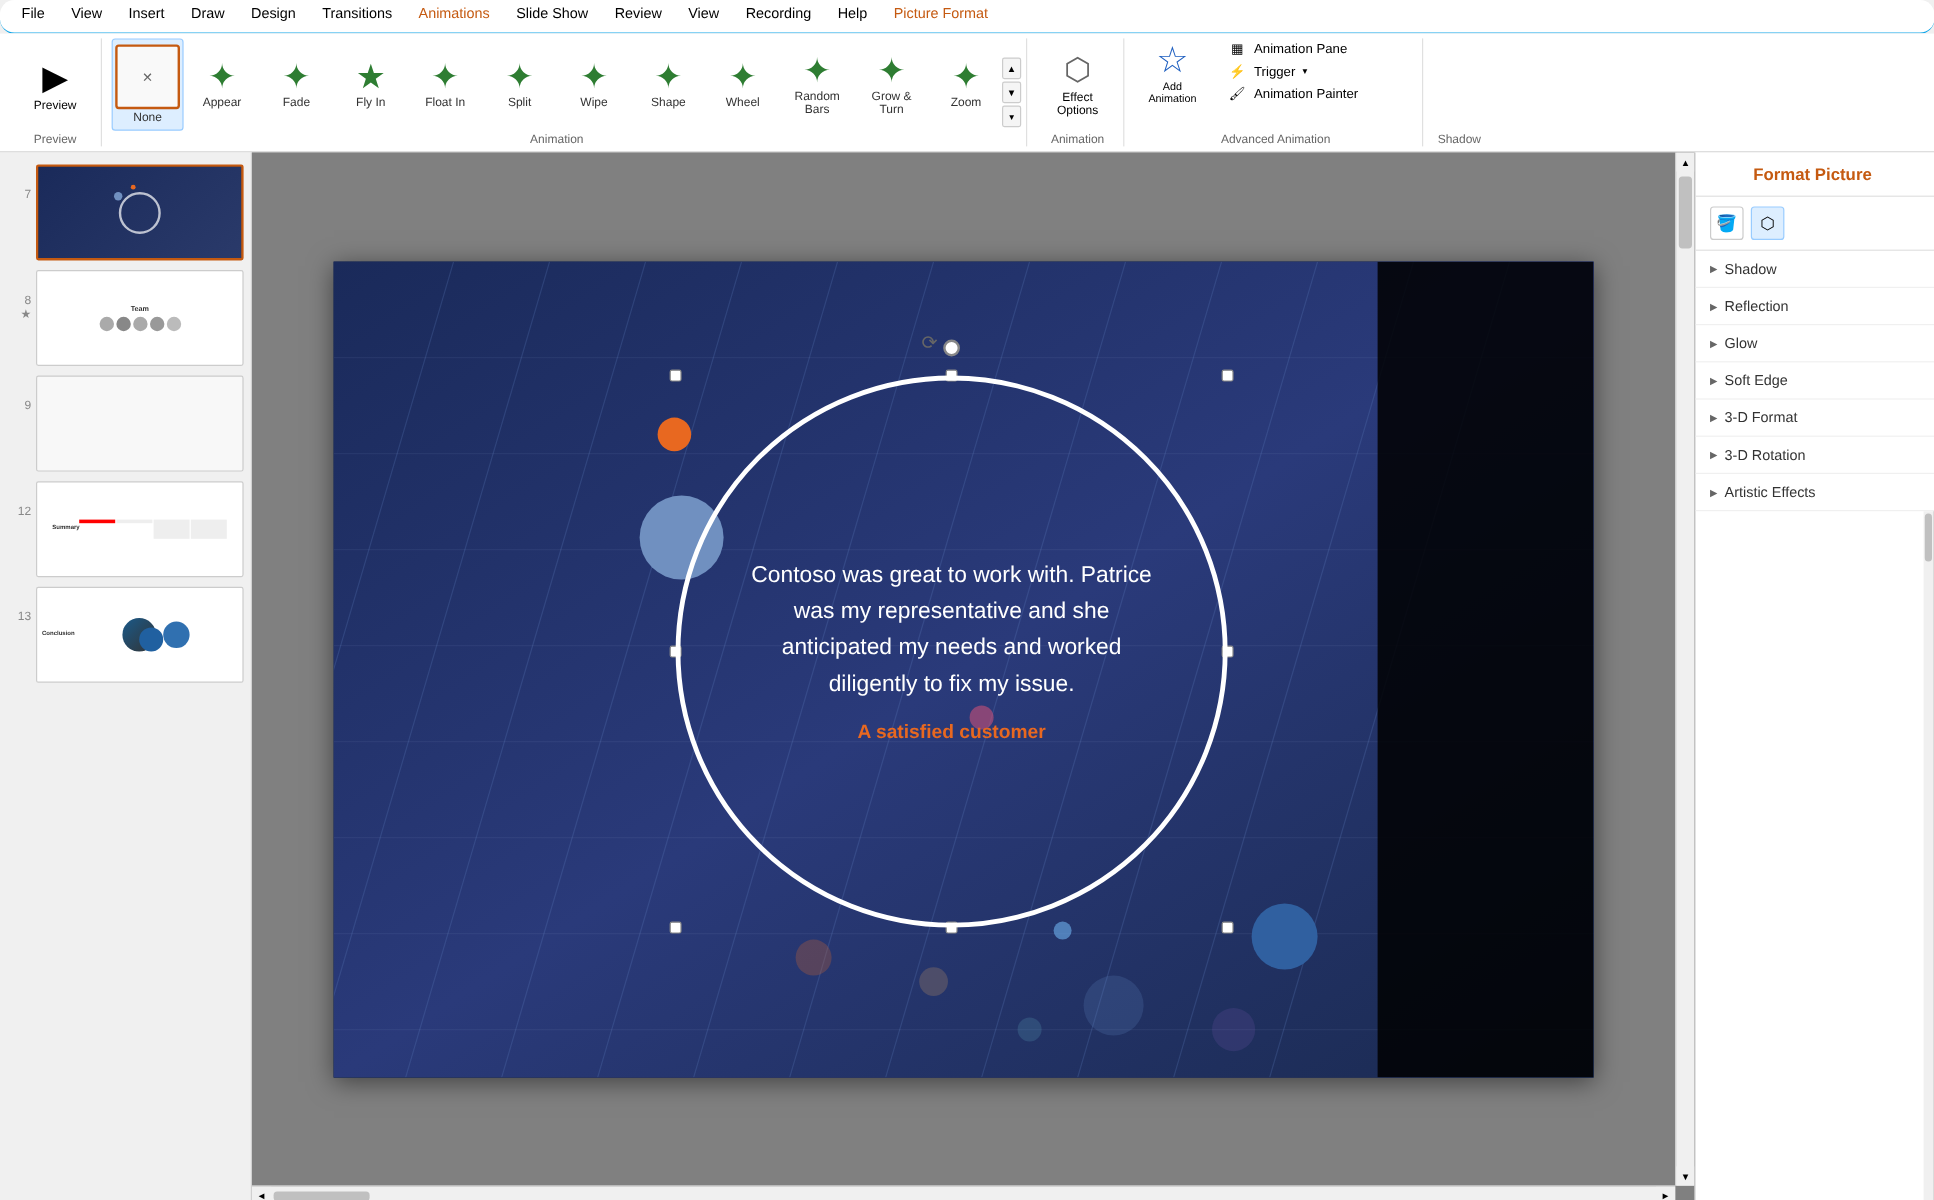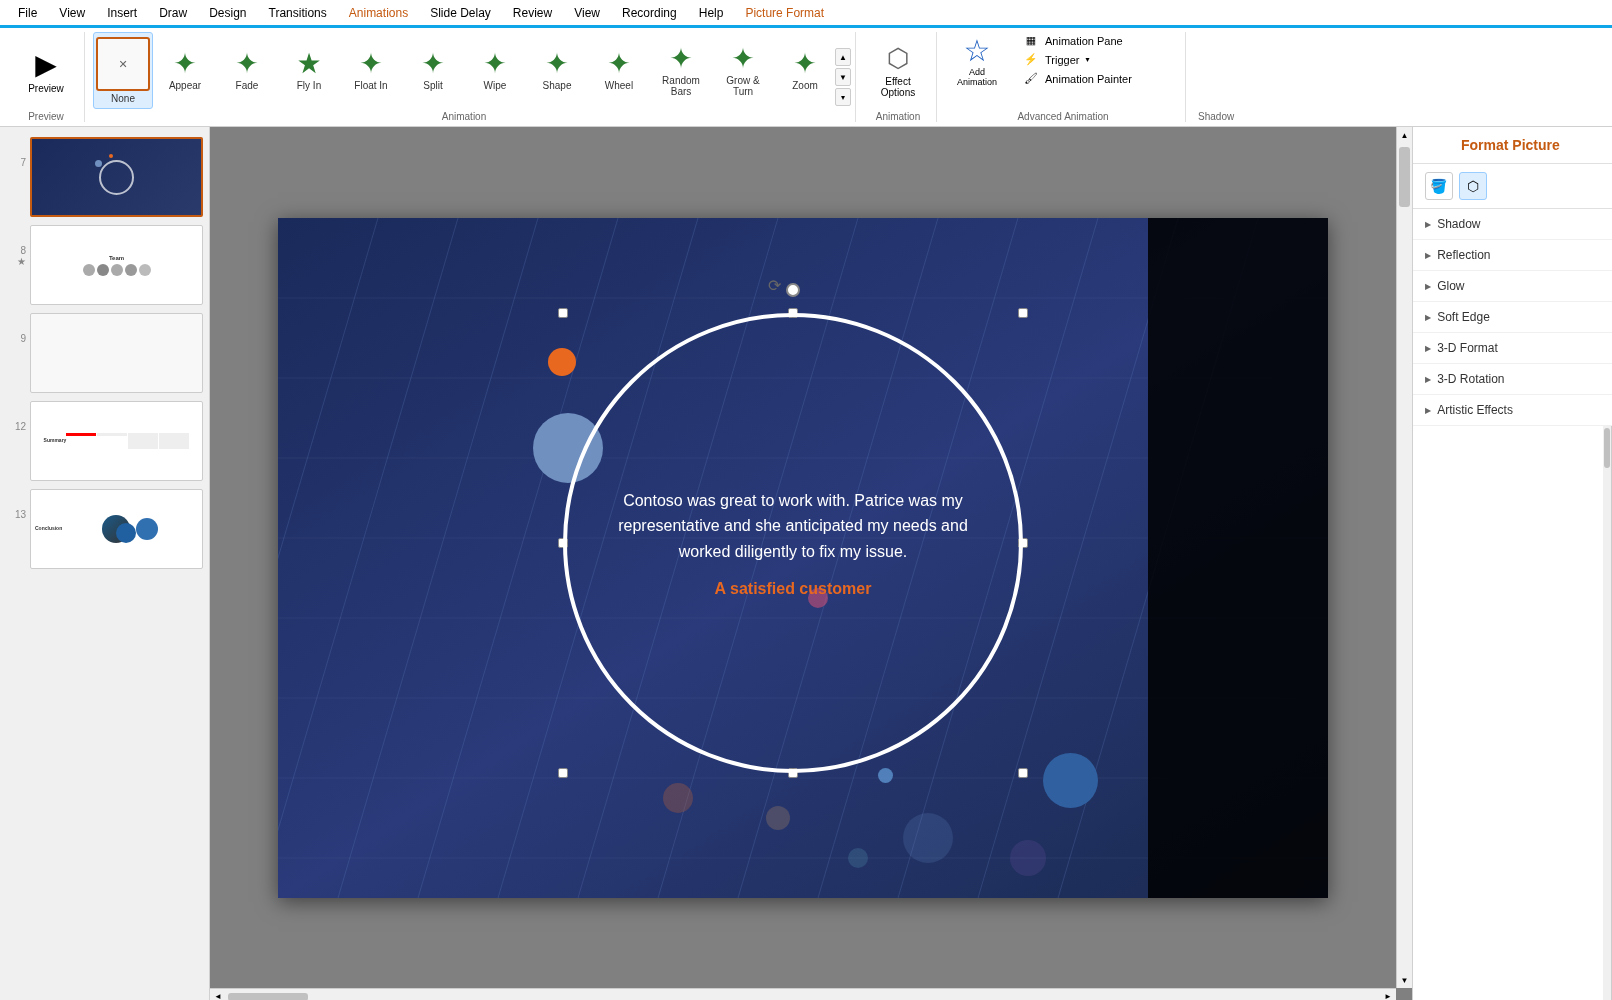--- a/index.html
+++ b/index.html
@@ -1,21 +1,21 @@
 <!DOCTYPE html>
 <html><head>
   <meta charset="utf-8">
   <style>
     * { margin: 0; padding: 0; box-sizing: border-box; }
     body { font-family: 'Segoe UI', Arial, sans-serif; font-size: 12px; background: #f0f0f0; overflow: hidden; width: 1612px; height: 1000px; }
 
     
     .menu-bar {
-      display: flex; align-items: center; background: #fff; height: 28px;
-      border-bottom: 3px solid #0ea5e9; padding: 0 8px; gap: 2px;
+      display: flex; align-items: flex-start; background: #fff; height: 28px;
+      border-bottom: 1px solid #0ea5e9; padding: 0 8px; gap: 2px; border-radius: 12px;
     }
     .menu-item {
       padding: 4px 10px; font-size: 12px; cursor: pointer; border-radius: 2px;
     }
     .menu-item.active { color: #c55a11; }
 
     
     .ribbon {
       background: #fff; border-bottom: 1px solid #d0d0d0;
       display: flex; flex-direction: column;
@@ -267,21 +267,21 @@
 <body>
 
 <div class="menu-bar">
   <div class="menu-item">File</div>
   <div class="menu-item">View</div>
   <div class="menu-item">Insert</div>
   <div class="menu-item">Draw</div>
   <div class="menu-item">Design</div>
   <div class="menu-item">Transitions</div>
   <div class="menu-item active">Animations</div>
-  <div class="menu-item">Slide Delay</div>
+  <div class="menu-item">Slide Show</div>
   <div class="menu-item">Review</div>
   <div class="menu-item">View</div>
   <div class="menu-item">Recording</div>
   <div class="menu-item">Help</div>
   <div class="menu-item active">Picture Format</div>
 </div>
 
 <div class="ribbon">
   <div class="ribbon-content">
 
@@ -556,21 +556,21 @@
         <div class="handle ml"></div>
         <div class="handle mr"></div>
         <div class="handle bl"></div>
         <div class="handle bm"></div>
         <div class="handle br"></div>
         <div class="top-rotate-handle"></div>
 
         <div style="width: 100%; height: 100%; border: 4px solid #fff; border-radius: 50%; position: relative;">
 
           <div style="position: absolute; top: 50%; left: 50%; transform: translate(-50%, -50%); width: 350px; text-align: center;">
-            <div style="color: #fff; font-size: 16px; line-height: 1.6; font-weight: 300;">Contoso was great to work with. Patrice was my representative and she anticipated my needs and worked diligently to fix my issue.</div>
+            <div style="color: #fff; font-size: 19px; line-height: 1.6; font-weight: 300;">Contoso was great to work with. Patrice was my representative and she anticipated my needs and worked diligently to fix my issue.</div>
             <div style="color: #e86820; font-weight: 700; font-size: 16px; margin-top: 16px;">A satisfied customer</div>
           </div>
         </div>
       </div>
 
       <div style="position: absolute; top: 58px; left: 490px; color: #666; font-size: 16px;">⟳</div>
 
     </div>
 
     <div class="canvas-scrollbar-v" style="position: absolute; right: 0; top: 0; bottom: 16px; width: 16px;">

